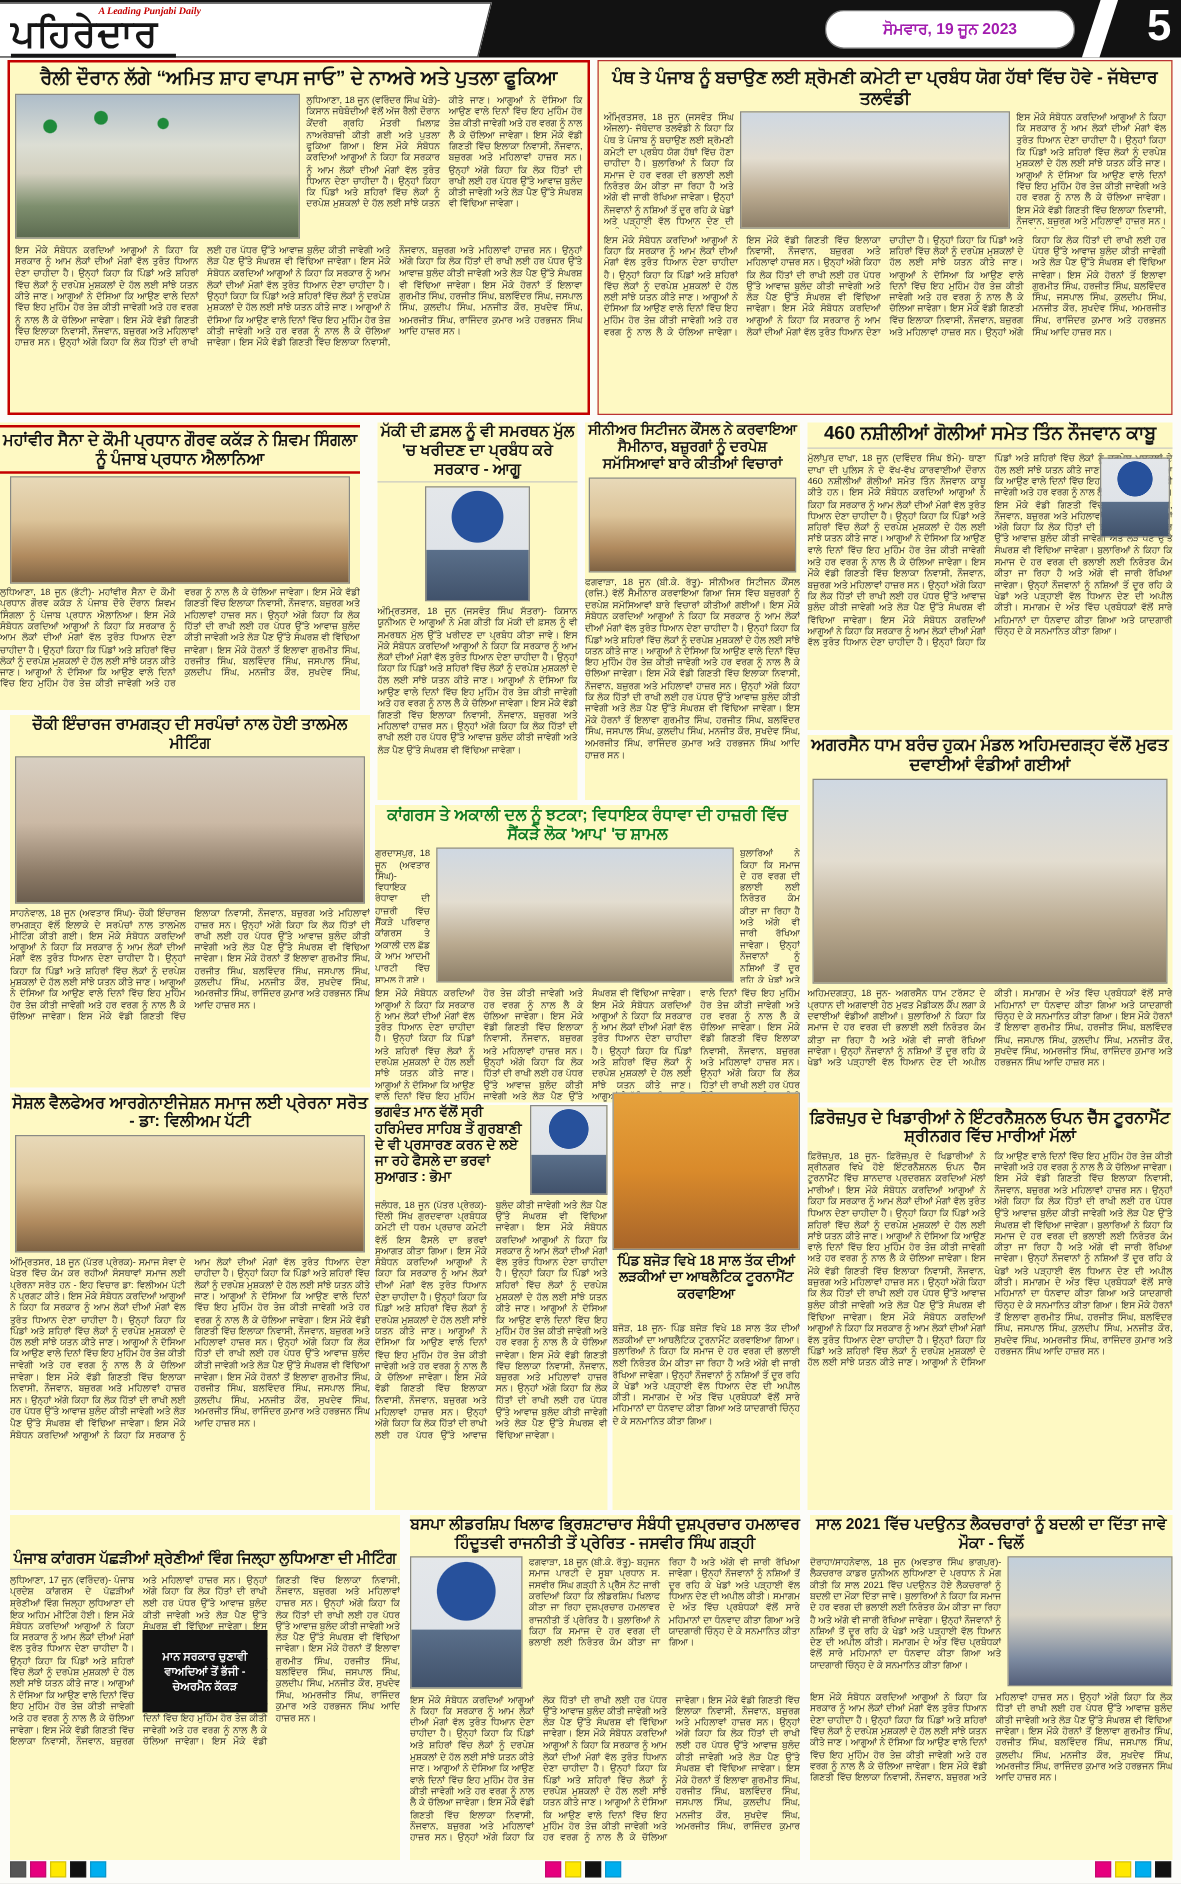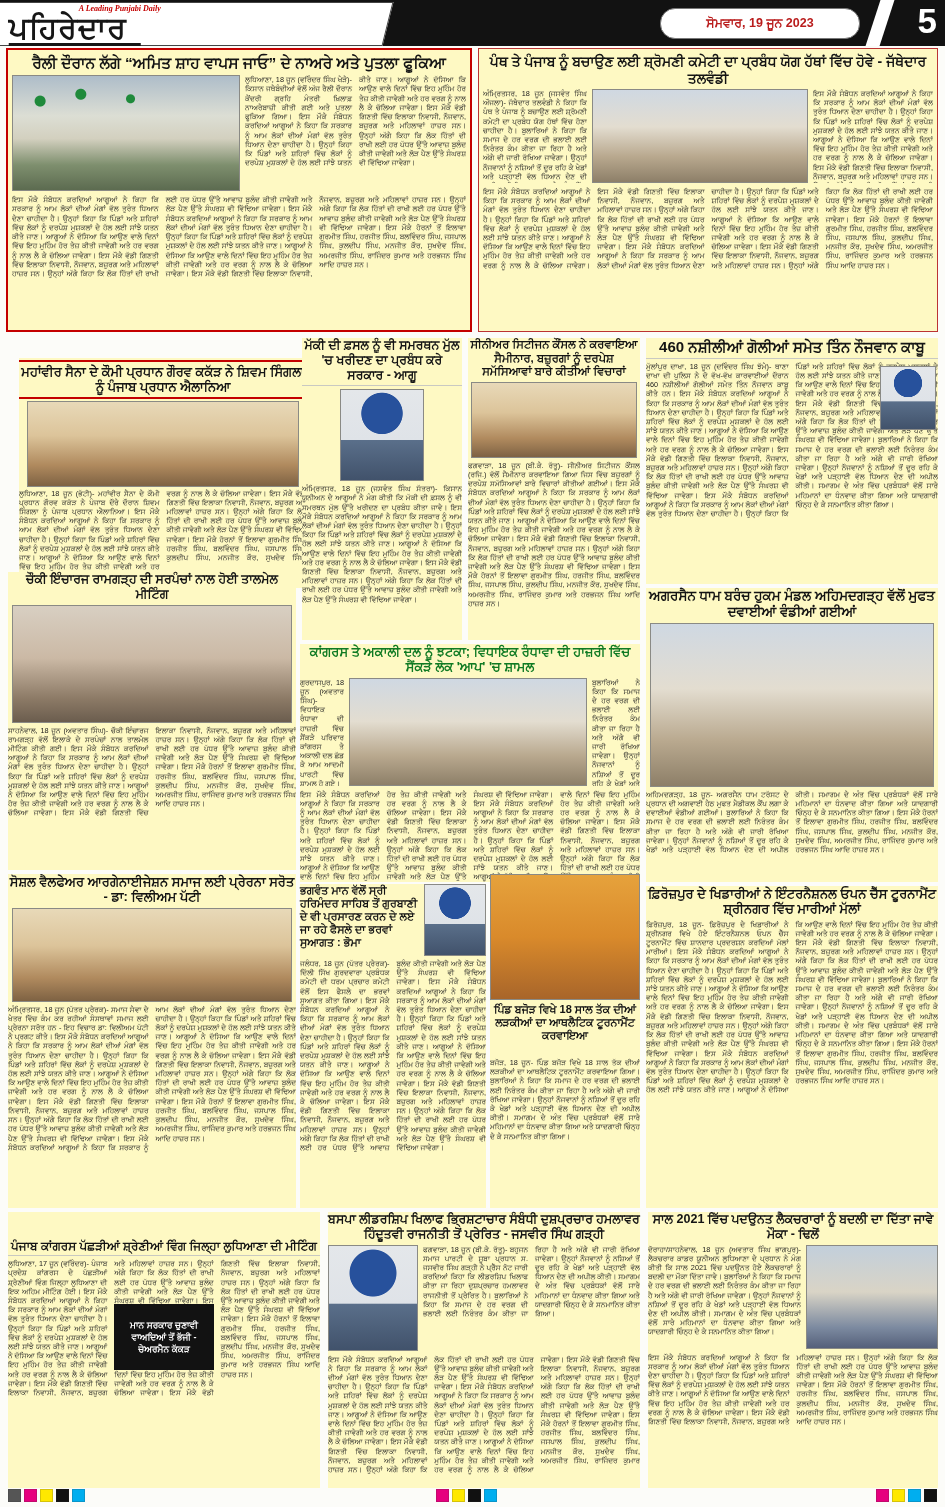--- a/index.html
+++ b/index.html
@@ -10,21 +10,21 @@
   .masthead{position:absolute;left:0;top:0;width:945px;height:46px;background:#121212;}
   .mast-left{position:absolute;left:-22px;top:2px;width:408px;height:42px;background:#fff;
              transform:skewX(-14deg);border:1px solid #444;}
   .mast-left-inner{transform:skewX(14deg);padding-left:30px;}
   .tagline{color:#c40000;font-size:8px;font-style:italic;font-weight:700;
            font-family:"Liberation Serif","DejaVu Serif",serif;display:block;margin:1px 0 0 70px;}
   .mast-title{font-size:30px;line-height:30px;font-weight:800;color:#161616;letter-spacing:1px;
               border-bottom:3px solid #161616;display:inline-block;padding-right:14px;}
   .date-pill{position:absolute;left:660px;top:8px;width:198px;height:29px;background:#fff;
              border:1px solid #777;border-radius:15px;display:flex;align-items:center;
-             justify-content:center;font-size:12.5px;font-weight:700;color:#b91c1c;}
+             justify-content:center;font-size:12.5px;font-weight:700;color:#a21caf;}
   .mast-slash{position:absolute;right:58px;top:0;width:14px;height:46px;background:#fff;transform:skewX(-18deg);}
   .pageno{position:absolute;right:8px;top:1px;color:#fff;font-size:35px;font-weight:800;}
 
   
   .art{position:absolute;background:#fef9c3;box-sizing:border-box;}
   .hl{margin:0;color:#141414;font-weight:700;text-align:center;line-height:1.18;}
   .hl-green{color:#0f7a23;}
   .rule-red{border:0;border-top:2px solid #c40000;margin:2px 0;}
   .body{font-size:7.3px;line-height:9.2px;color:#1c1c1c;text-align:justify;overflow:hidden;
         word-break:break-word;}
@@ -98,21 +98,21 @@
       <div class="photo ph-group" style="width:216px;height:94px;"></div>
       <div class="body" style="flex:1;height:94px;">
         <span>ਇਸ ਮੌਕੇ ਸੰਬੋਧਨ ਕਰਦਿਆਂ ਆਗੂਆਂ ਨੇ ਕਿਹਾ ਕਿ ਸਰਕਾਰ ਨੂੰ ਆਮ ਲੋਕਾਂ ਦੀਆਂ ਮੰਗਾਂ ਵੱਲ ਤੁਰੰਤ ਧਿਆਨ ਦੇਣਾ ਚਾਹੀਦਾ ਹੈ। ਉਨ੍ਹਾਂ ਕਿਹਾ ਕਿ ਪਿੰਡਾਂ ਅਤੇ ਸ਼ਹਿਰਾਂ ਵਿੱਚ ਲੋਕਾਂ ਨੂੰ ਦਰਪੇਸ਼ ਮੁਸ਼ਕਲਾਂ ਦੇ ਹੱਲ ਲਈ ਸਾਂਝੇ ਯਤਨ ਕੀਤੇ ਜਾਣ। ਆਗੂਆਂ ਨੇ ਦੱਸਿਆ ਕਿ ਆਉਣ ਵਾਲੇ ਦਿਨਾਂ ਵਿੱਚ ਇਹ ਮੁਹਿੰਮ ਹੋਰ ਤੇਜ਼ ਕੀਤੀ ਜਾਵੇਗੀ ਅਤੇ ਹਰ ਵਰਗ ਨੂੰ ਨਾਲ ਲੈ ਕੇ ਚੱਲਿਆ ਜਾਵੇਗਾ। ਇਸ ਮੌਕੇ ਵੱਡੀ ਗਿਣਤੀ ਵਿੱਚ ਇਲਾਕਾ ਨਿਵਾਸੀ, ਨੌਜਵਾਨ, ਬਜ਼ੁਰਗ ਅਤੇ ਮਹਿਲਾਵਾਂ ਹਾਜ਼ਰ ਸਨ। ਉਨ੍ਹਾਂ ਅੱਗੇ ਕਿਹਾ ਕਿ ਲੋਕ ਹਿੱਤਾਂ ਦੀ ਰਾਖੀ ਲਈ ਹਰ ਪੱਧਰ ਉੱਤੇ ਆਵਾਜ਼ ਬੁਲੰਦ ਕੀਤੀ ਜਾਵੇਗੀ ਅਤੇ ਲੋੜ ਪੈਣ ਉੱਤੇ ਸੰਘਰਸ਼ ਵੀ ਵਿੱਢਿਆ ਜਾਵੇਗਾ। </span>
       </div>
     </div>
     <div class="body cols4" style="height:150px;margin-top:4px;">
       <span>ਇਸ ਮੌਕੇ ਸੰਬੋਧਨ ਕਰਦਿਆਂ ਆਗੂਆਂ ਨੇ ਕਿਹਾ ਕਿ ਸਰਕਾਰ ਨੂੰ ਆਮ ਲੋਕਾਂ ਦੀਆਂ ਮੰਗਾਂ ਵੱਲ ਤੁਰੰਤ ਧਿਆਨ ਦੇਣਾ ਚਾਹੀਦਾ ਹੈ। ਉਨ੍ਹਾਂ ਕਿਹਾ ਕਿ ਪਿੰਡਾਂ ਅਤੇ ਸ਼ਹਿਰਾਂ ਵਿੱਚ ਲੋਕਾਂ ਨੂੰ ਦਰਪੇਸ਼ ਮੁਸ਼ਕਲਾਂ ਦੇ ਹੱਲ ਲਈ ਸਾਂਝੇ ਯਤਨ ਕੀਤੇ ਜਾਣ। ਆਗੂਆਂ ਨੇ ਦੱਸਿਆ ਕਿ ਆਉਣ ਵਾਲੇ ਦਿਨਾਂ ਵਿੱਚ ਇਹ ਮੁਹਿੰਮ ਹੋਰ ਤੇਜ਼ ਕੀਤੀ ਜਾਵੇਗੀ ਅਤੇ ਹਰ ਵਰਗ ਨੂੰ ਨਾਲ ਲੈ ਕੇ ਚੱਲਿਆ ਜਾਵੇਗਾ। ਇਸ ਮੌਕੇ ਵੱਡੀ ਗਿਣਤੀ ਵਿੱਚ ਇਲਾਕਾ ਨਿਵਾਸੀ, ਨੌਜਵਾਨ, ਬਜ਼ੁਰਗ ਅਤੇ ਮਹਿਲਾਵਾਂ ਹਾਜ਼ਰ ਸਨ। ਉਨ੍ਹਾਂ ਅੱਗੇ ਕਿਹਾ ਕਿ ਲੋਕ ਹਿੱਤਾਂ ਦੀ ਰਾਖੀ ਲਈ ਹਰ ਪੱਧਰ ਉੱਤੇ ਆਵਾਜ਼ ਬੁਲੰਦ ਕੀਤੀ ਜਾਵੇਗੀ ਅਤੇ ਲੋੜ ਪੈਣ ਉੱਤੇ ਸੰਘਰਸ਼ ਵੀ ਵਿੱਢਿਆ ਜਾਵੇਗਾ।  ਇਸ ਮੌਕੇ ਸੰਬੋਧਨ ਕਰਦਿਆਂ ਆਗੂਆਂ ਨੇ ਕਿਹਾ ਕਿ ਸਰਕਾਰ ਨੂੰ ਆਮ ਲੋਕਾਂ ਦੀਆਂ ਮੰਗਾਂ ਵੱਲ ਤੁਰੰਤ ਧਿਆਨ ਦੇਣਾ ਚਾਹੀਦਾ ਹੈ। ਉਨ੍ਹਾਂ ਕਿਹਾ ਕਿ ਪਿੰਡਾਂ ਅਤੇ ਸ਼ਹਿਰਾਂ ਵਿੱਚ ਲੋਕਾਂ ਨੂੰ ਦਰਪੇਸ਼ ਮੁਸ਼ਕਲਾਂ ਦੇ ਹੱਲ ਲਈ ਸਾਂਝੇ ਯਤਨ ਕੀਤੇ ਜਾਣ। ਆਗੂਆਂ ਨੇ ਦੱਸਿਆ ਕਿ ਆਉਣ ਵਾਲੇ ਦਿਨਾਂ ਵਿੱਚ ਇਹ ਮੁਹਿੰਮ ਹੋਰ ਤੇਜ਼ ਕੀਤੀ ਜਾਵੇਗੀ ਅਤੇ ਹਰ ਵਰਗ ਨੂੰ ਨਾਲ ਲੈ ਕੇ ਚੱਲਿਆ ਜਾਵੇਗਾ। ਇਸ ਮੌਕੇ ਵੱਡੀ ਗਿਣਤੀ ਵਿੱਚ ਇਲਾਕਾ ਨਿਵਾਸੀ, ਨੌਜਵਾਨ, ਬਜ਼ੁਰਗ ਅਤੇ ਮਹਿਲਾਵਾਂ ਹਾਜ਼ਰ ਸਨ। ਉਨ੍ਹਾਂ ਅੱਗੇ ਕਿਹਾ ਕਿ ਲੋਕ ਹਿੱਤਾਂ ਦੀ ਰਾਖੀ ਲਈ ਹਰ ਪੱਧਰ ਉੱਤੇ ਆਵਾਜ਼ ਬੁਲੰਦ ਕੀਤੀ ਜਾਵੇਗੀ ਅਤੇ ਲੋੜ ਪੈਣ ਉੱਤੇ ਸੰਘਰਸ਼ ਵੀ ਵਿੱਢਿਆ ਜਾਵੇਗਾ। </span><span>ਇਸ ਮੌਕੇ ਹੋਰਨਾਂ ਤੋਂ ਇਲਾਵਾ ਗੁਰਮੀਤ ਸਿੰਘ, ਹਰਜੀਤ ਸਿੰਘ, ਬਲਵਿੰਦਰ ਸਿੰਘ, ਜਸਪਾਲ ਸਿੰਘ, ਕੁਲਦੀਪ ਸਿੰਘ, ਮਨਜੀਤ ਕੌਰ, ਸੁਖਦੇਵ ਸਿੰਘ, ਅਮਰਜੀਤ ਸਿੰਘ, ਰਾਜਿੰਦਰ ਕੁਮਾਰ ਅਤੇ ਹਰਭਜਨ ਸਿੰਘ ਆਦਿ ਹਾਜ਼ਰ ਸਨ। </span>
     </div>
   </section>
 
-  <section class="art" style="left:19px;top:338px;width:288px;height:230px;margin-top:20px;">
+  <section class="art" style="left:0;top:338px;width:288px;height:230px;">
     <hr class="rule-red">
     <h2 class="hl" style="font-size:13px;">ਮਹਾਂਵੀਰ ਸੈਨਾ ਦੇ ਕੌਮੀ ਪ੍ਰਧਾਨ ਗੌਰਵ ਕਕੱੜ ਨੇ ਸ਼ਿਵਮ ਸਿੰਗਲਾ ਨੂੰ ਪੰਜਾਬ ਪ੍ਰਧਾਨ ਐਲਾਨਿਆ</h2>
     <hr class="rule-red">
     <div class="photo ph-event" style="width:272px;height:86px;margin:2px auto;"></div>
     <div class="body cols2" style="height:92px;">
       <span>ਲੁਧਿਆਣਾ, 18 ਜੂਨ (ਭੱਟੀ)- ਮਹਾਂਵੀਰ ਸੈਨਾ ਦੇ ਕੌਮੀ ਪ੍ਰਧਾਨ ਗੌਰਵ ਕਕੱੜ ਨੇ ਪੰਜਾਬ ਦੌਰੇ ਦੌਰਾਨ ਸ਼ਿਵਮ ਸਿੰਗਲਾ ਨੂੰ ਪੰਜਾਬ ਪ੍ਰਧਾਨ ਐਲਾਨਿਆ। </span><span>ਇਸ ਮੌਕੇ ਸੰਬੋਧਨ ਕਰਦਿਆਂ ਆਗੂਆਂ ਨੇ ਕਿਹਾ ਕਿ ਸਰਕਾਰ ਨੂੰ ਆਮ ਲੋਕਾਂ ਦੀਆਂ ਮੰਗਾਂ ਵੱਲ ਤੁਰੰਤ ਧਿਆਨ ਦੇਣਾ ਚਾਹੀਦਾ ਹੈ। ਉਨ੍ਹਾਂ ਕਿਹਾ ਕਿ ਪਿੰਡਾਂ ਅਤੇ ਸ਼ਹਿਰਾਂ ਵਿੱਚ ਲੋਕਾਂ ਨੂੰ ਦਰਪੇਸ਼ ਮੁਸ਼ਕਲਾਂ ਦੇ ਹੱਲ ਲਈ ਸਾਂਝੇ ਯਤਨ ਕੀਤੇ ਜਾਣ। ਆਗੂਆਂ ਨੇ ਦੱਸਿਆ ਕਿ ਆਉਣ ਵਾਲੇ ਦਿਨਾਂ ਵਿੱਚ ਇਹ ਮੁਹਿੰਮ ਹੋਰ ਤੇਜ਼ ਕੀਤੀ ਜਾਵੇਗੀ ਅਤੇ ਹਰ ਵਰਗ ਨੂੰ ਨਾਲ ਲੈ ਕੇ ਚੱਲਿਆ ਜਾਵੇਗਾ। ਇਸ ਮੌਕੇ ਵੱਡੀ ਗਿਣਤੀ ਵਿੱਚ ਇਲਾਕਾ ਨਿਵਾਸੀ, ਨੌਜਵਾਨ, ਬਜ਼ੁਰਗ ਅਤੇ ਮਹਿਲਾਵਾਂ ਹਾਜ਼ਰ ਸਨ। ਉਨ੍ਹਾਂ ਅੱਗੇ ਕਿਹਾ ਕਿ ਲੋਕ ਹਿੱਤਾਂ ਦੀ ਰਾਖੀ ਲਈ ਹਰ ਪੱਧਰ ਉੱਤੇ ਆਵਾਜ਼ ਬੁਲੰਦ ਕੀਤੀ ਜਾਵੇਗੀ ਅਤੇ ਲੋੜ ਪੈਣ ਉੱਤੇ ਸੰਘਰਸ਼ ਵੀ ਵਿੱਢਿਆ ਜਾਵੇਗਾ। </span><span>ਇਸ ਮੌਕੇ ਹੋਰਨਾਂ ਤੋਂ ਇਲਾਵਾ ਗੁਰਮੀਤ ਸਿੰਘ, ਹਰਜੀਤ ਸਿੰਘ, ਬਲਵਿੰਦਰ ਸਿੰਘ, ਜਸਪਾਲ ਸਿੰਘ, ਕੁਲਦੀਪ ਸਿੰਘ, ਮਨਜੀਤ ਕੌਰ, ਸੁਖਦੇਵ ਸਿੰਘ, ਅਮਰਜੀਤ ਸਿੰਘ, ਰਾਜਿੰਦਰ ਕੁਮਾਰ ਅਤੇ ਹਰਭਜਨ ਸਿੰਘ ਆਦਿ ਹਾਜ਼ਰ ਸਨ। </span>
     </div>
   </section>
 
   <section class="art" style="left:302px;top:338px;width:160px;height:302px;">

